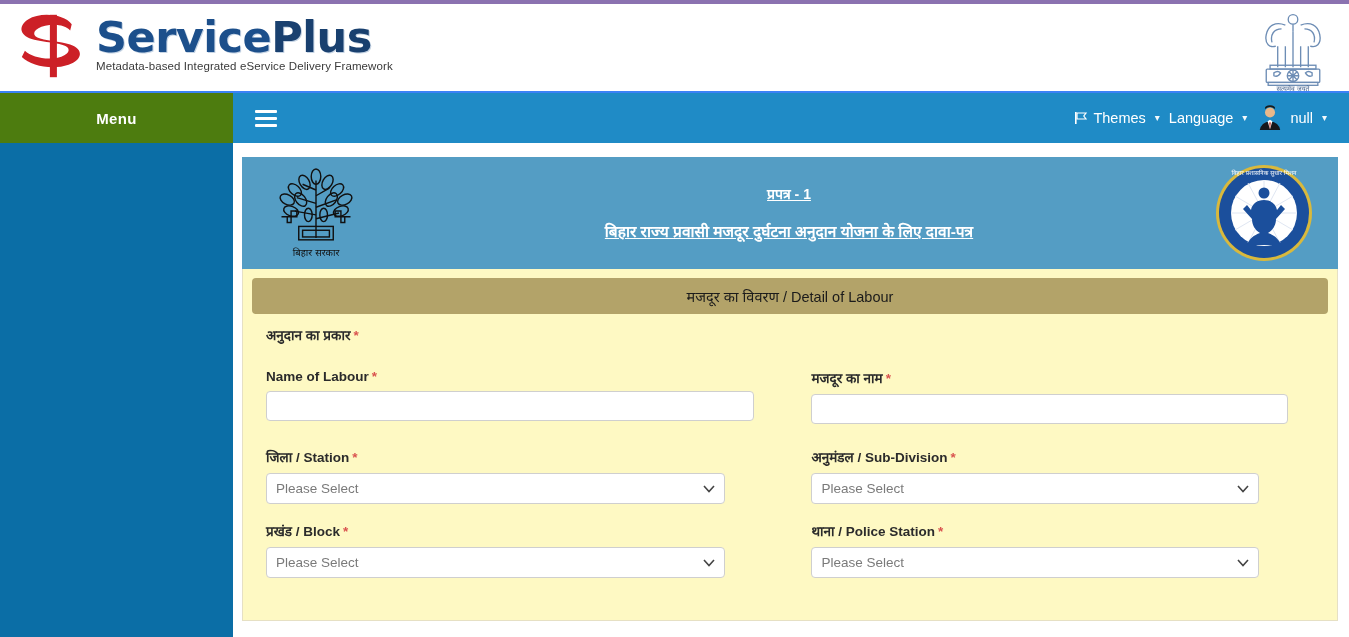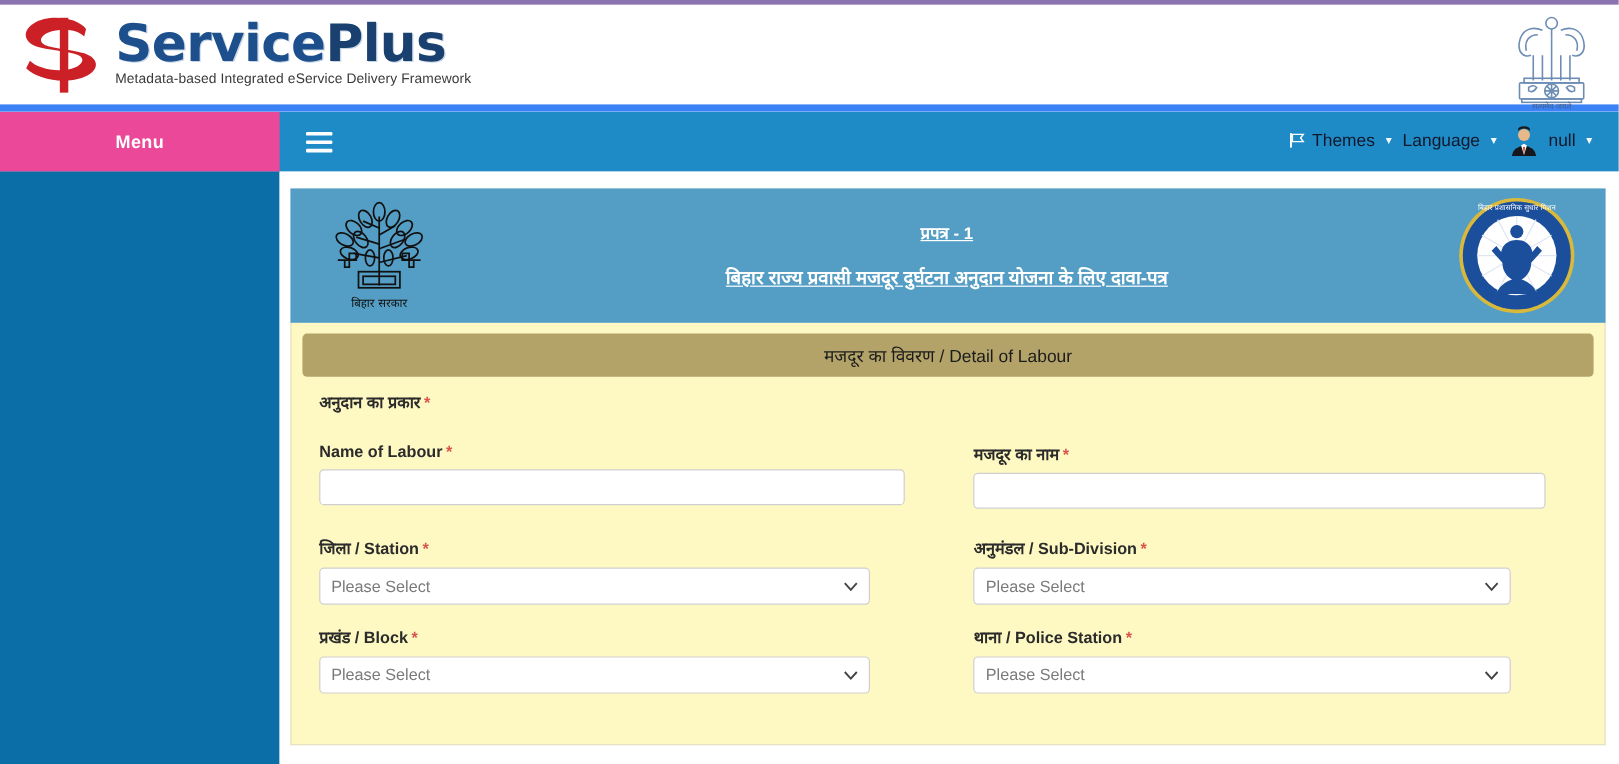--- a/index.html
+++ b/index.html
@@ -16,21 +16,21 @@
     height: 4px;
     background: #8b72b0;
     width: 100%;
   }
 
   
   .masthead {
     position: relative;
     height: 89px;
     background: #ffffff;
-    border-bottom: 6px solid #3b82f6;
+    border-bottom: 2px solid #3b82f6;
   }
   .brand {
     position: absolute;
     left: 14px; top: 6px;
     display: flex;
     align-items: flex-start;
   }
   .brand-mark { width: 78px; height: 72px; flex: 0 0 78px; }
   .brand-text { margin-left: 4px; padding-top: 4px; }
   .brand-title {
@@ -58,21 +58,21 @@
   }
 
   
   .navstrip {
     display: flex;
     height: 50px;
     background: #1f8bc6;
   }
   .menu-tab {
     width: 233px;
-    background: #ec4899;
+    background: #4d7c0f;
     color: #ffffff;
     font-weight: bold;
     font-size: 15px;
     display: flex;
     align-items: center;
     justify-content: center;
     letter-spacing: 0.3px;
   }
   .nav-right {
     flex: 1;
@@ -89,22 +89,23 @@
   }
   .hamburger i { display: block; height: 3px; background: #fff; border-radius: 1px; }
   .nav-items {
     display: flex;
     align-items: center;
     gap: 0px;
     color: #ffffff;
     font-size: 14.5px;
   }
   .nav-link {
-    color: #0f172a;
-    display: flex;
+    color: #ffffff;
+    display: flex;
+    align-items: center;
     gap: 5px;
     padding: 0 5px;
     cursor: pointer;
     white-space: nowrap;
   }
   .caret { font-size: 10px; line-height: 1; opacity: .95; padding: 0 4px; }
   .avatar-icon { width: 26px; height: 26px; margin: 0 2px 0 6px; }
 
   
   .layout { display: flex; height: 494px; }

